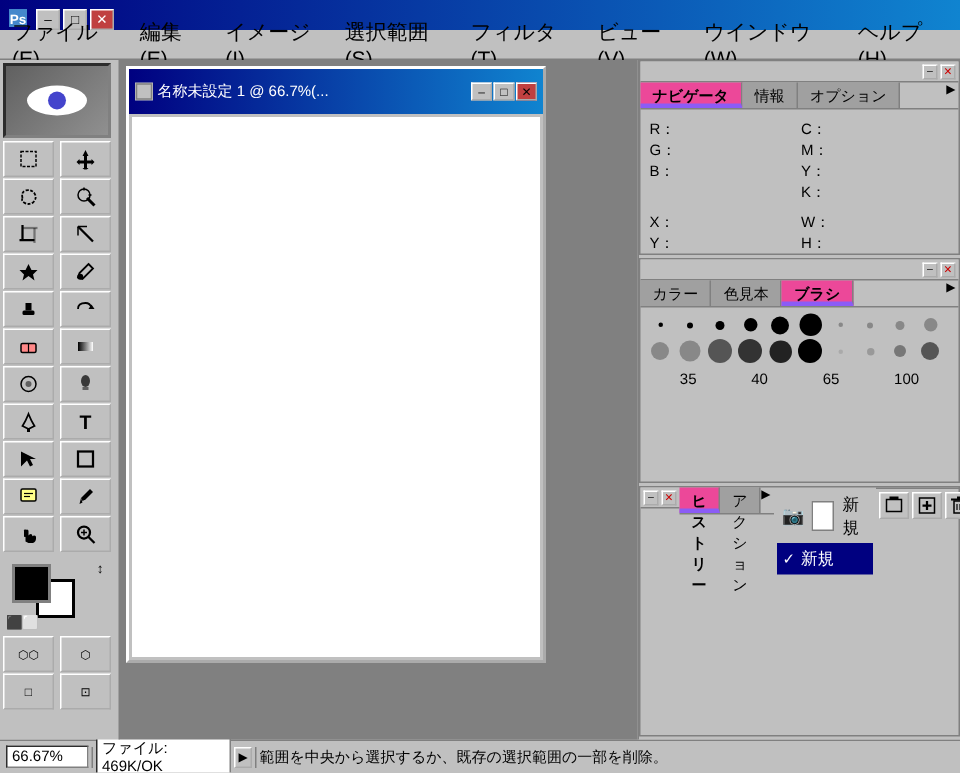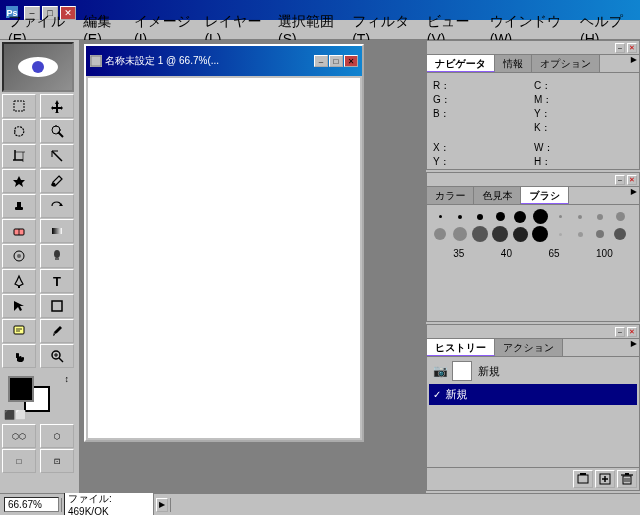--- a/index.html
+++ b/index.html
@@ -222,22 +222,22 @@
       border: 1px solid #808080;
       margin-bottom: 2px;
     }
     .panel-tab {
       padding: 2px 8px;
       font-size: 10px;
       cursor: pointer;
       border-right: 1px solid #808080;
     }
     .panel-tab.active {
-      background: #ffffff;
-      border-bottom: 1px solid #8b5cf6;
+      background: #ec4899;
+      border-bottom: 3px solid #8b5cf6;
       font-weight: bold;
     }
     .panel-tab.inactive {
       background: #a0a0a0;
     }
     .panel-arrow {
       margin-left: auto;
       margin-right: 2px;
       font-size: 8px;
       cursor: pointer;
@@ -367,21 +367,20 @@
     <div class="win-btn">–</div>
     <div class="win-btn">□</div>
     <div class="win-btn" style="background:#c04040;color:white;">✕</div>
   </div>
 </div>
 
 <div id="menu-bar">
   <div class="menu-item">ファイル(E)</div>
   <div class="menu-item">編集(E)</div>
   <div class="menu-item">イメージ(I)</div>
-  <div class="menu-item">レイヤー(L)</div>
   <div class="menu-item">選択範囲(S)</div>
   <div class="menu-item">フィルタ(T)</div>
   <div class="menu-item">ビュー(V)</div>
   <div class="menu-item">ウインドウ(W)</div>
   <div class="menu-item">ヘルプ(H)</div>
 </div>
 
 <div id="main-area">
 
   <div id="toolbox">
@@ -655,21 +654,21 @@
 
         <div style="display:flex;justify-content:space-around;font-size:10px;margin-top:6px;padding:0 4px;">
           <span>35</span>
           <span>40</span>
           <span>65</span>
           <span>100</span>
         </div>
       </div>
     </div>
 
-    <div class="panel" style="flex:1;min-height:120px;display:flex;flex-direction:column;">
+    <div class="panel" style="flex:1;min-height:120px;display:flex;flex-direction:row;">
       <div class="panel-titlebar">
         <div class="ptb-btn">–</div>
         <div class="ptb-btn" style="color:#c00;">✕</div>
       </div>
       <div class="panel-tabs-row">
         <div class="panel-tab active">ヒストリー</div>
         <div class="panel-tab inactive">アクション</div>
         <div class="panel-arrow">▶</div>
       </div>
       <div class="panel-body" style="flex:1;padding:2px;">
@@ -714,13 +713,14 @@
 
   </div>
 </div>
 
 <div id="status-bar">
   <div class="status-zoom">66.67%</div>
   <div class="status-divider"></div>
   <div class="status-file">ファイル: 469K/OK</div>
   <div class="status-arrow">▶</div>
   <div class="status-divider"></div>
+  <div class="status-message">範囲を中央から選択するか、既存の選択範囲の一部を削除。</div>
 </div>
 
 </body></html>

